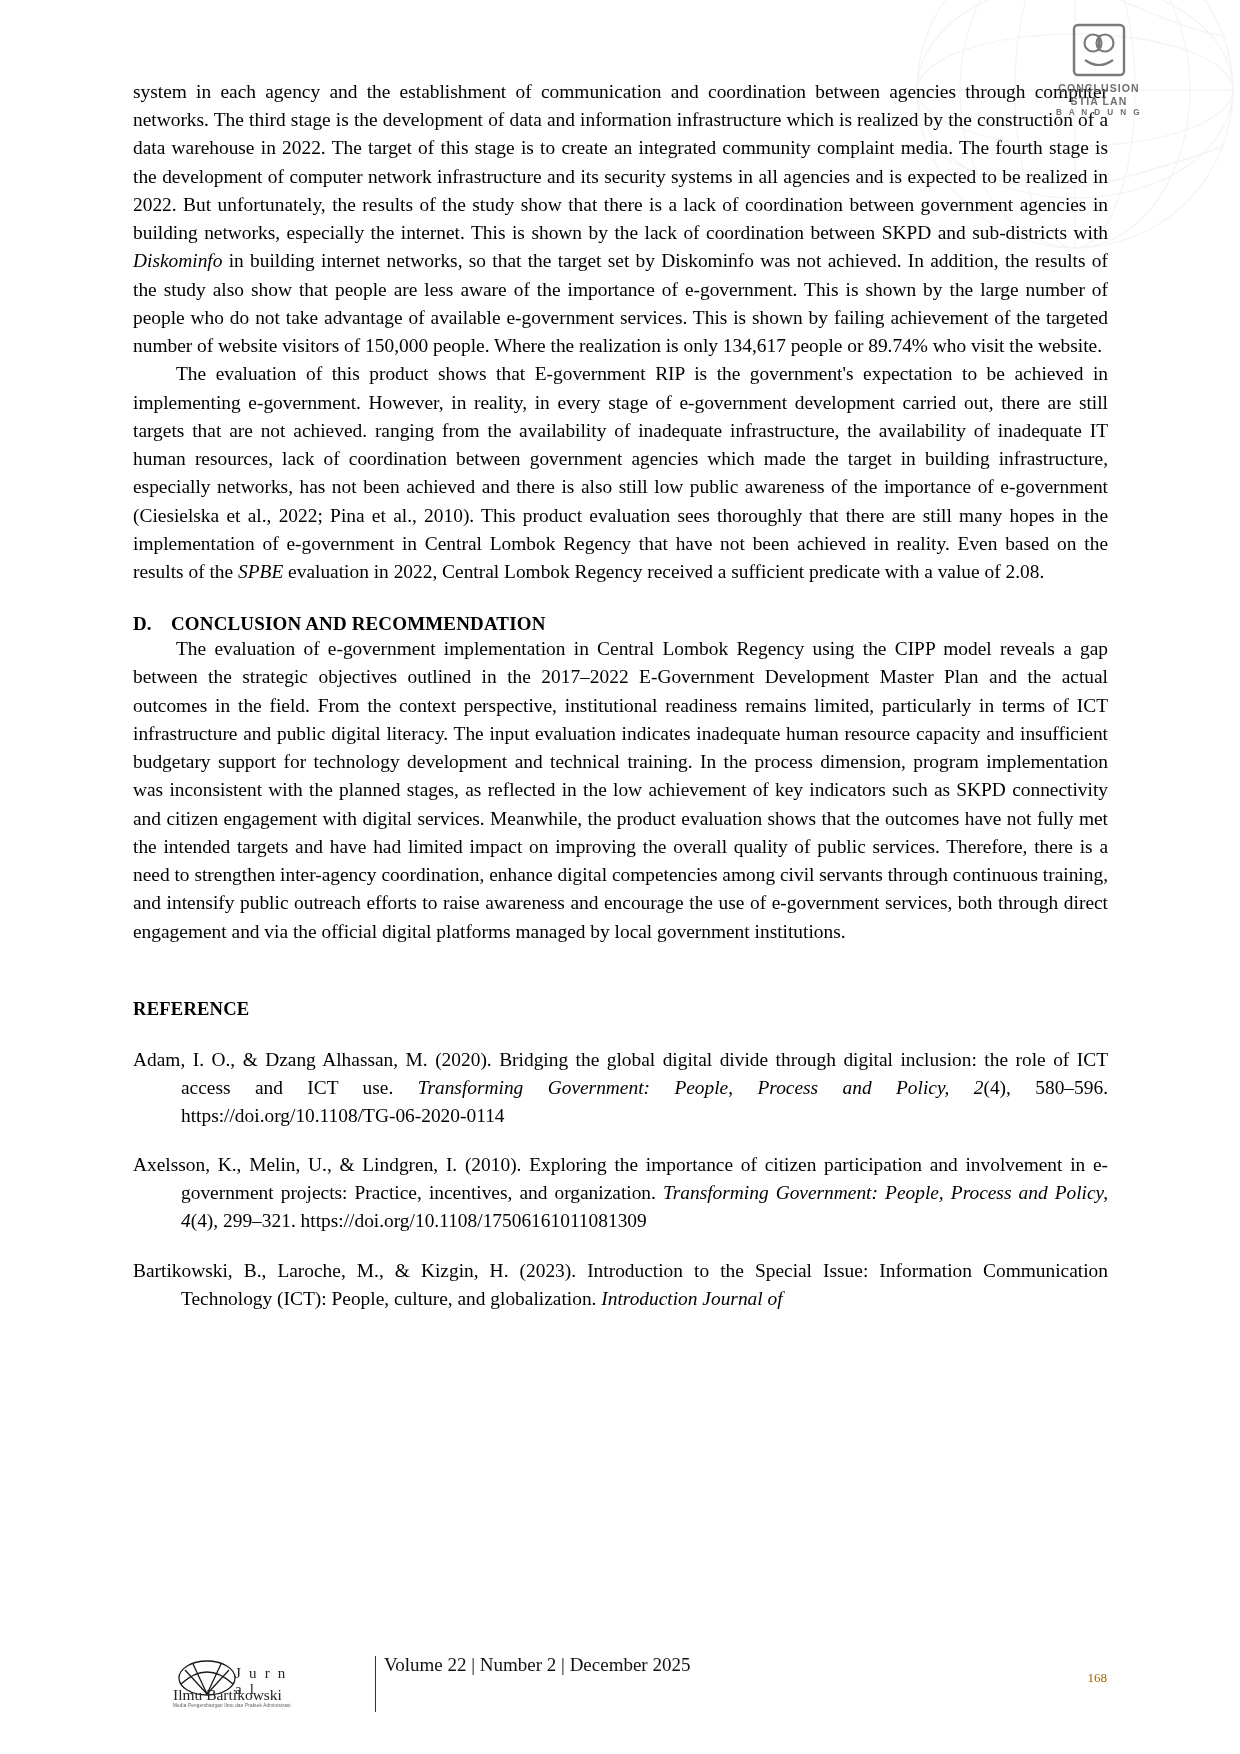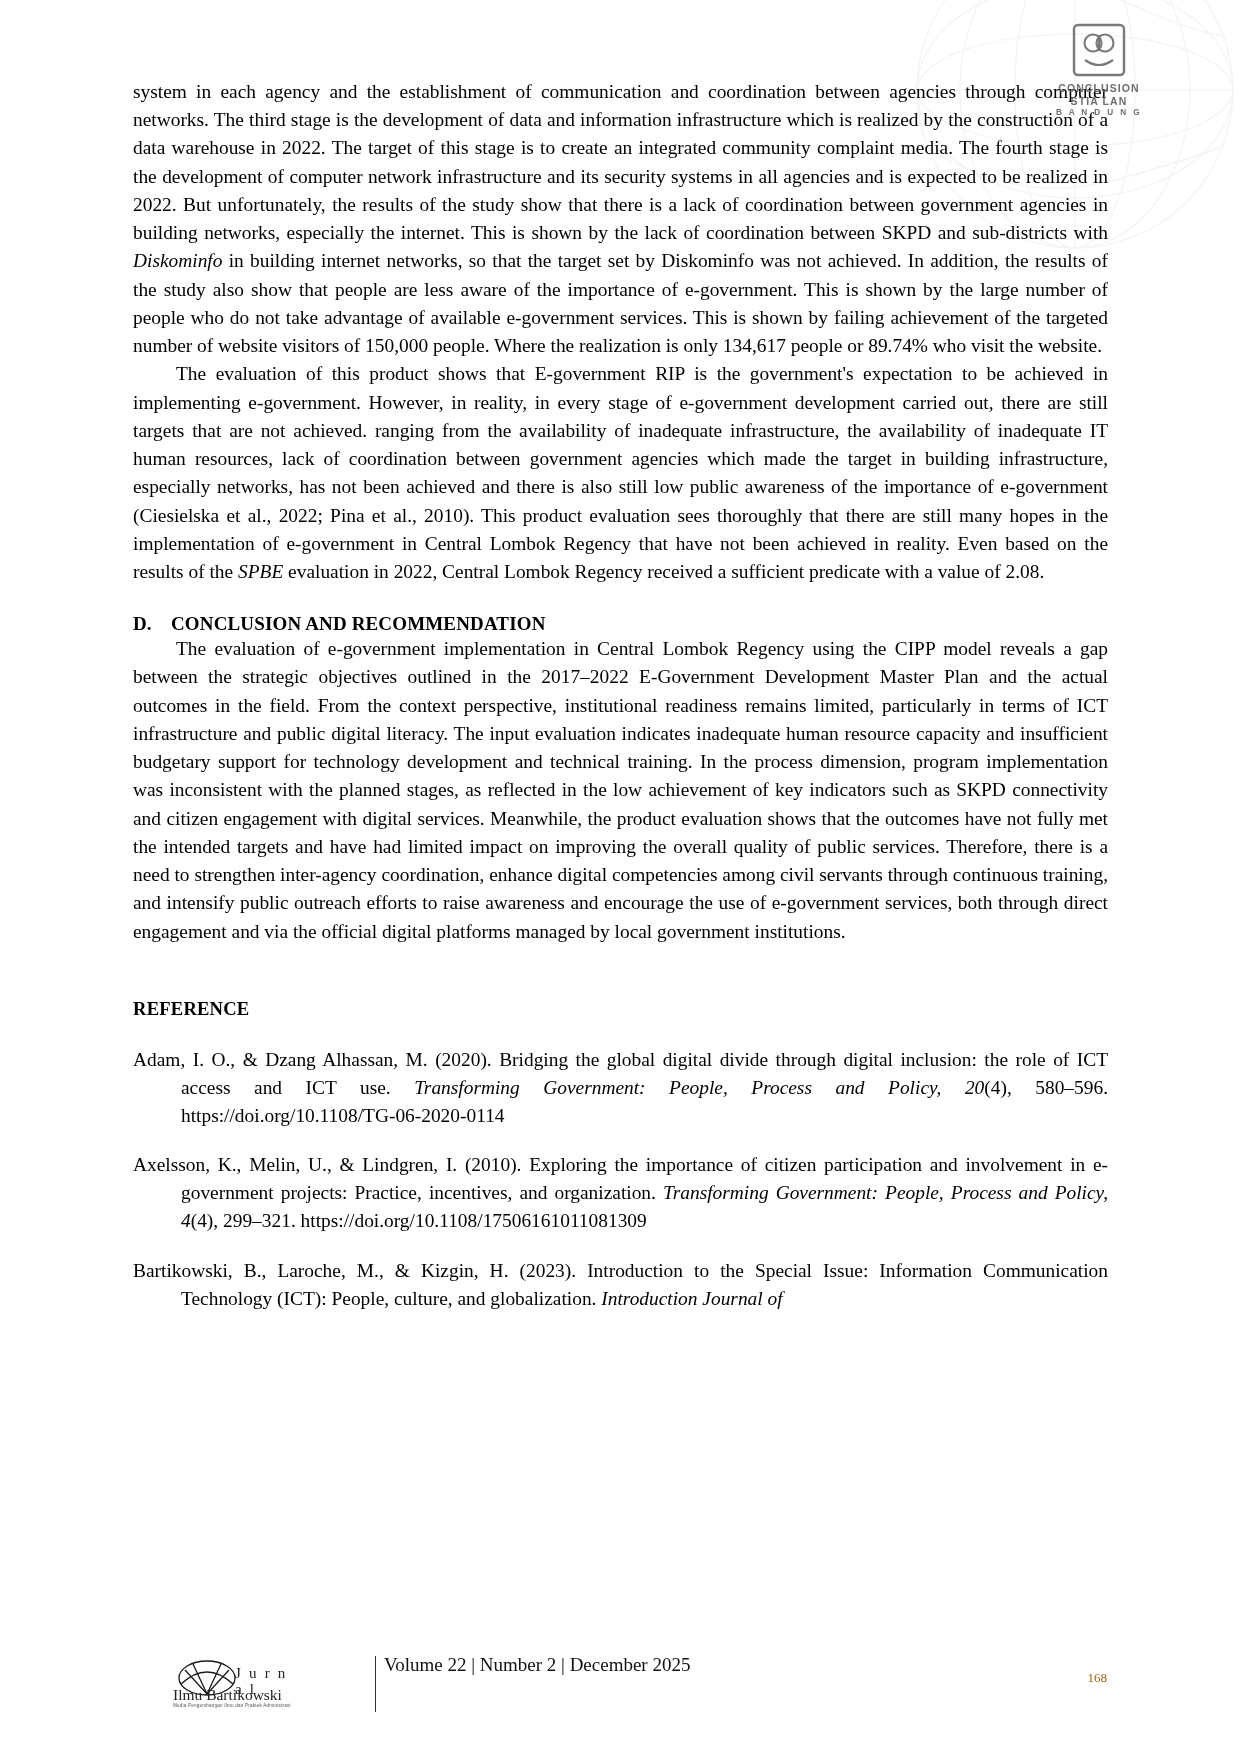--- a/index.html
+++ b/index.html
@@ -209,21 +209,21 @@
     <p class="body-par indent"><span>The evaluation of this product shows that E-government RIP is the government's expectation to be achieved in implementing e-government. However, in reality, in every stage of e-government development carried out, there are still targets that are not achieved. ranging from the availability of inadequate infrastructure, the availability of inadequate IT human resources, lack of coordination between government agencies which made the target in building infrastructure, especially networks, has not been achieved and there is also still low public awareness of the importance of e-government (Ciesielska et al., 2022; Pina et al., 2010). This product evaluation sees thoroughly that there are still many hopes in the implementation of e-government in Central Lombok Regency that have not been achieved in reality. Even based on the results of the </span><i>SPBE</i><span> evaluation in 2022, Central Lombok Regency received a sufficient predicate with a value of 2.08.</span></p>
 
     <h2 class="section-heading"><span class="sec-letter">D.</span><span>CONCLUSION AND RECOMMENDATION</span></h2>
 
     <p class="body-par indent">The evaluation of e-government implementation in Central Lombok Regency using the CIPP model reveals a gap between the strategic objectives outlined in the 2017–2022 E-Government Development Master Plan and the actual outcomes in the field. From the context perspective, institutional readiness remains limited, particularly in terms of ICT infrastructure and public digital literacy. The input evaluation indicates inadequate human resource capacity and insufficient budgetary support for technology development and technical training. In the process dimension, program implementation was inconsistent with the planned stages, as reflected in the low achievement of key indicators such as SKPD connectivity and citizen engagement with digital services. Meanwhile, the product evaluation shows that the outcomes have not fully met the intended targets and have had limited impact on improving the overall quality of public services. Therefore, there is a need to strengthen inter-agency coordination, enhance digital competencies among civil servants through continuous training, and intensify public outreach efforts to raise awareness and encourage the use of e-government services, both through direct engagement and via the official digital platforms managed by local government institutions.</p>
 
     <h2 class="ref-heading">REFERENCE</h2>
 
     <div class="ref-list">
 
-      <p class="ref-item"><span>Adam, I. O., &amp; Dzang Alhassan, M. (2020). Bridging the global digital divide through digital inclusion: the role of ICT access and ICT use. </span><i>Transforming Government: People, Process and Policy, 20</i><span>(4), 580–596. https://doi.org/10.1108/TG-06-2020-0114</span></p>
+      <p class="ref-item"><span>Adam, I. O., &amp; Dzang Alhassan, M. (2020). Bridging the global digital divide through digital inclusion: the role of ICT access and ICT use. </span><i>Transforming Government: People, Process and Policy, 2</i><span>(4), 580–596. https://doi.org/10.1108/TG-06-2020-0114</span></p>
 
       <p class="ref-item"><span>Axelsson, K., Melin, U., &amp; Lindgren, I. (2010). Exploring the importance of citizen participation and involvement in e-government projects: Practice, incentives, and organization. </span><i>Transforming Government: People, Process and Policy, 4</i><span>(4), 299–321. https://doi.org/10.1108/17506161011081309</span></p>
 
 
       <p class="ref-item"><span>Bartikowski, B., Laroche, M., &amp; Kizgin, H. (2023). Introduction to the Special Issue: Information Communication Technology (ICT): People, culture, and globalization. </span><i>Introduction Journal of</i><span></span></p>
 
     </div>
   </div>
 </div>
 

